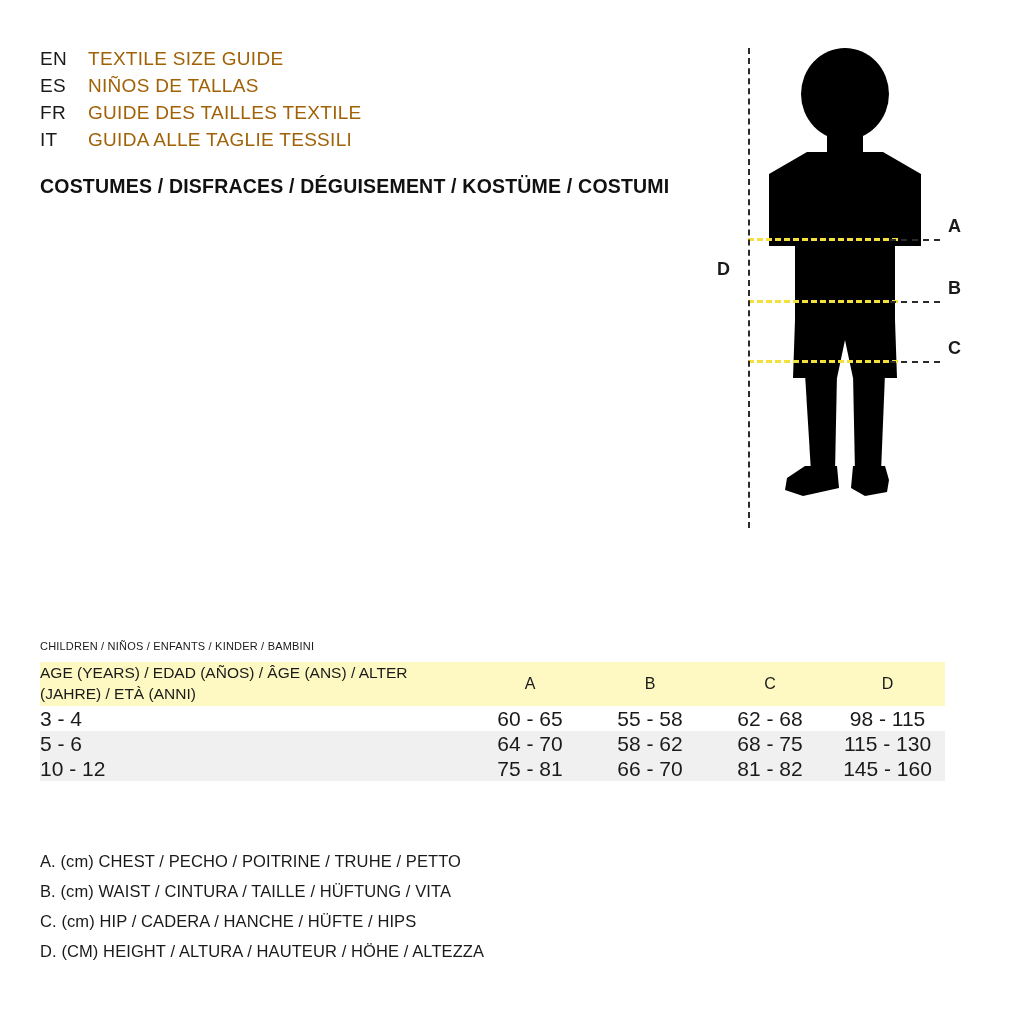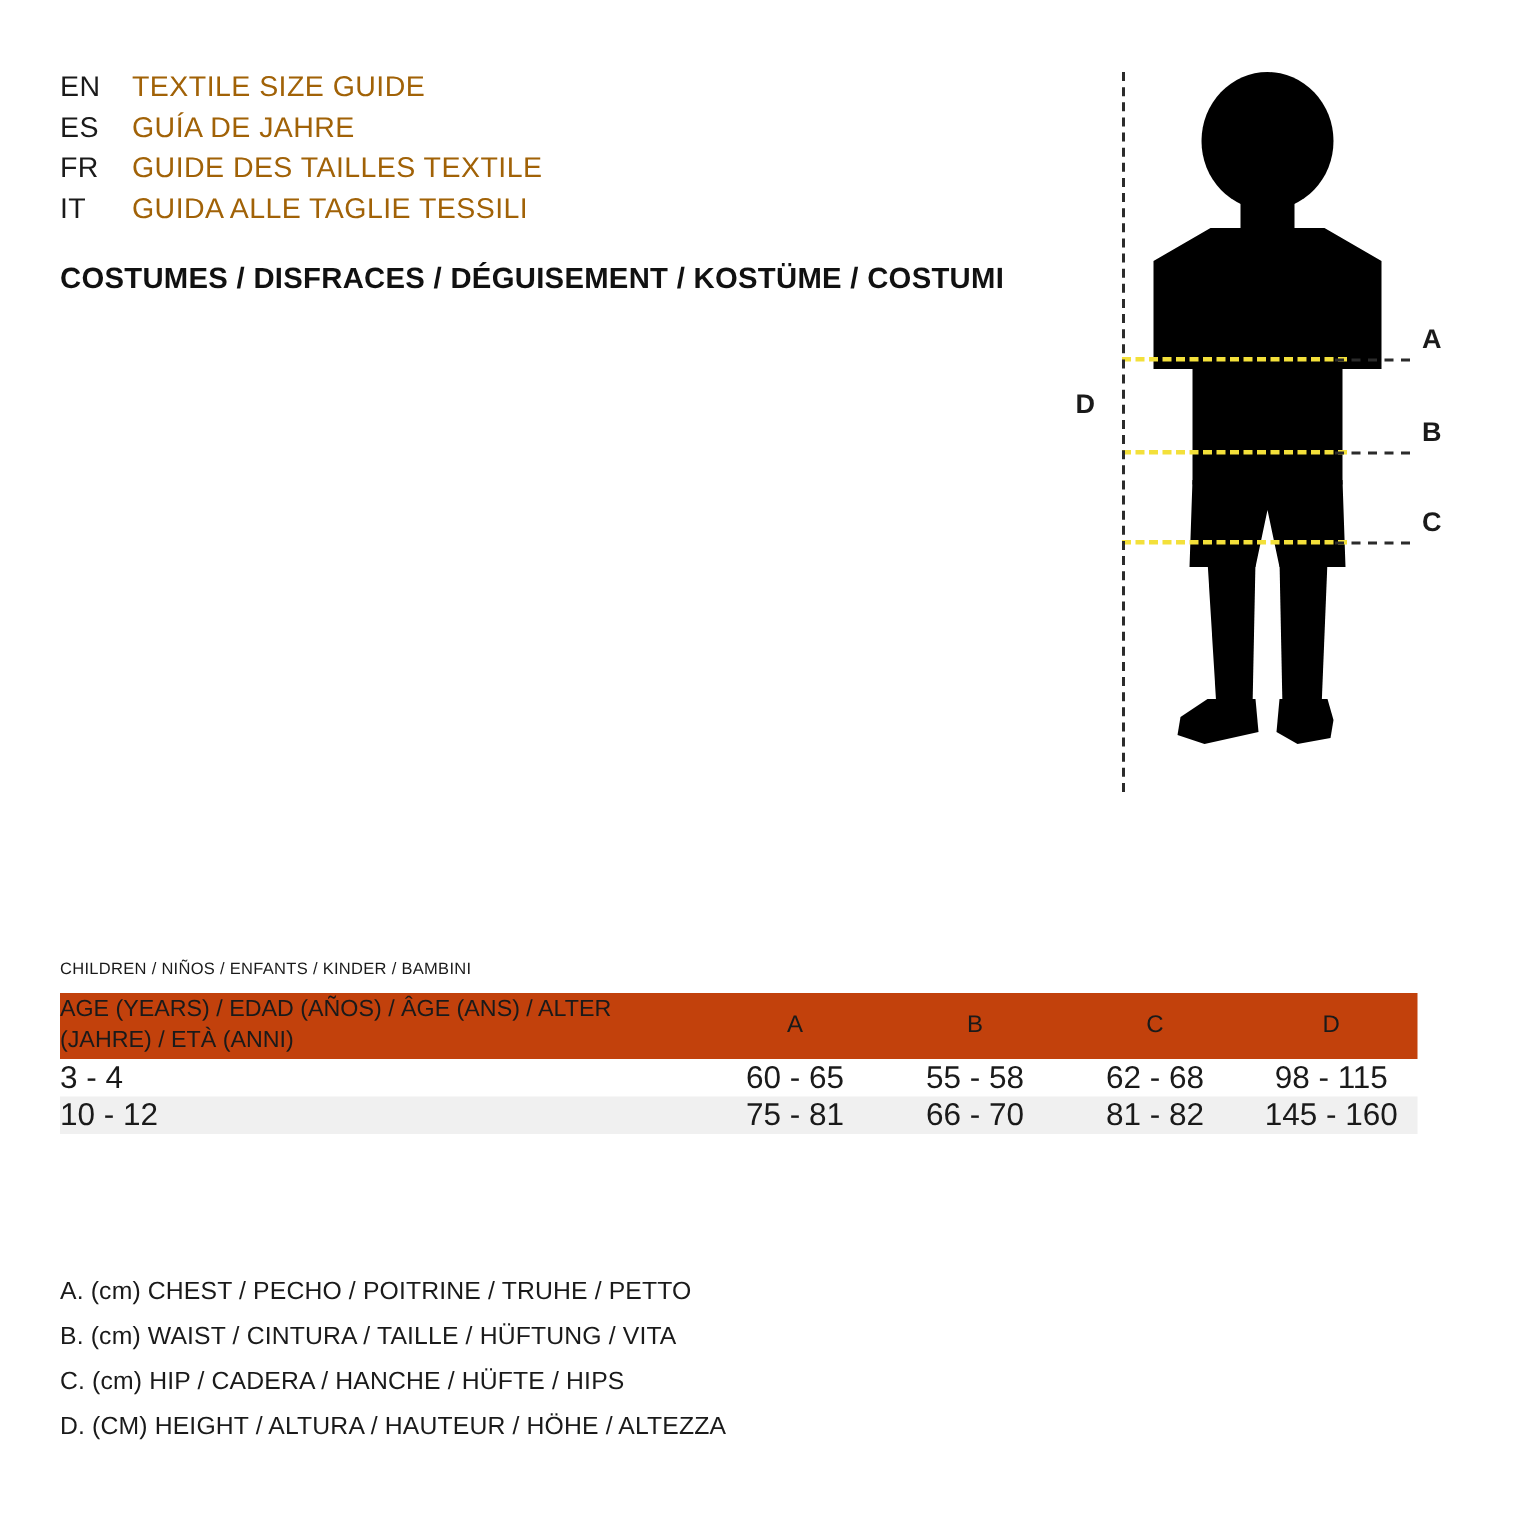--- a/index.html
+++ b/index.html
@@ -100,21 +100,21 @@
     font-size: 15.5px;
   }
   table.size-table th,
   table.size-table td {
     padding: 0;
     text-align: left;
     font-weight: normal;
     color: #1a1a1a;
   }
   .hdr-row {
-    background: #c2410c;
+    background: #fef9c3;
     height: 44px;
   }
   .hdr-row th {
     vertical-align: middle;
     padding: 4px 0 4px 4px;
     font-size: 15.5px;
     line-height: 1.35;
   }
   .hdr-row th.measure {
     text-align: center;
@@ -158,21 +158,21 @@
 
 <div class="header">
 
   <div class="lang-row">
     <div class="lang-code">EN</div>
     <div class="lang-text">TEXTILE SIZE GUIDE</div>
   </div>
 
   <div class="lang-row">
     <div class="lang-code">ES</div>
-    <div class="lang-text">GUÍA DE JAHRE</div>
+    <div class="lang-text">NIÑOS DE TALLAS</div>
   </div>
 
   <div class="lang-row">
     <div class="lang-code">FR</div>
     <div class="lang-text">GUIDE DES TAILLES TEXTILE</div>
   </div>
 
 
   <div class="lang-row">
     <div class="lang-code">IT</div>
@@ -239,20 +239,27 @@
     </thead>
     <tbody>
       <tr class="odd">
         <td>3 - 4</td>
         <td class="measure">60 - 65</td>
         <td class="measure">55 - 58</td>
         <td class="measure">62 - 68</td>
         <td class="measure">98 - 115</td>
       </tr>
       <tr class="even">
+        <td>5 - 6</td>
+        <td class="measure">64 - 70</td>
+        <td class="measure">58 - 62</td>
+        <td class="measure">68 - 75</td>
+        <td class="measure">115 - 130</td>
+      </tr>
+      <tr class="even">
         <td>10 - 12</td>
         <td class="measure">75 - 81</td>
         <td class="measure">66 - 70</td>
         <td class="measure">81 - 82</td>
         <td class="measure">145 - 160</td>
       </tr>
     </tbody>
   </table>
 </div>
 

